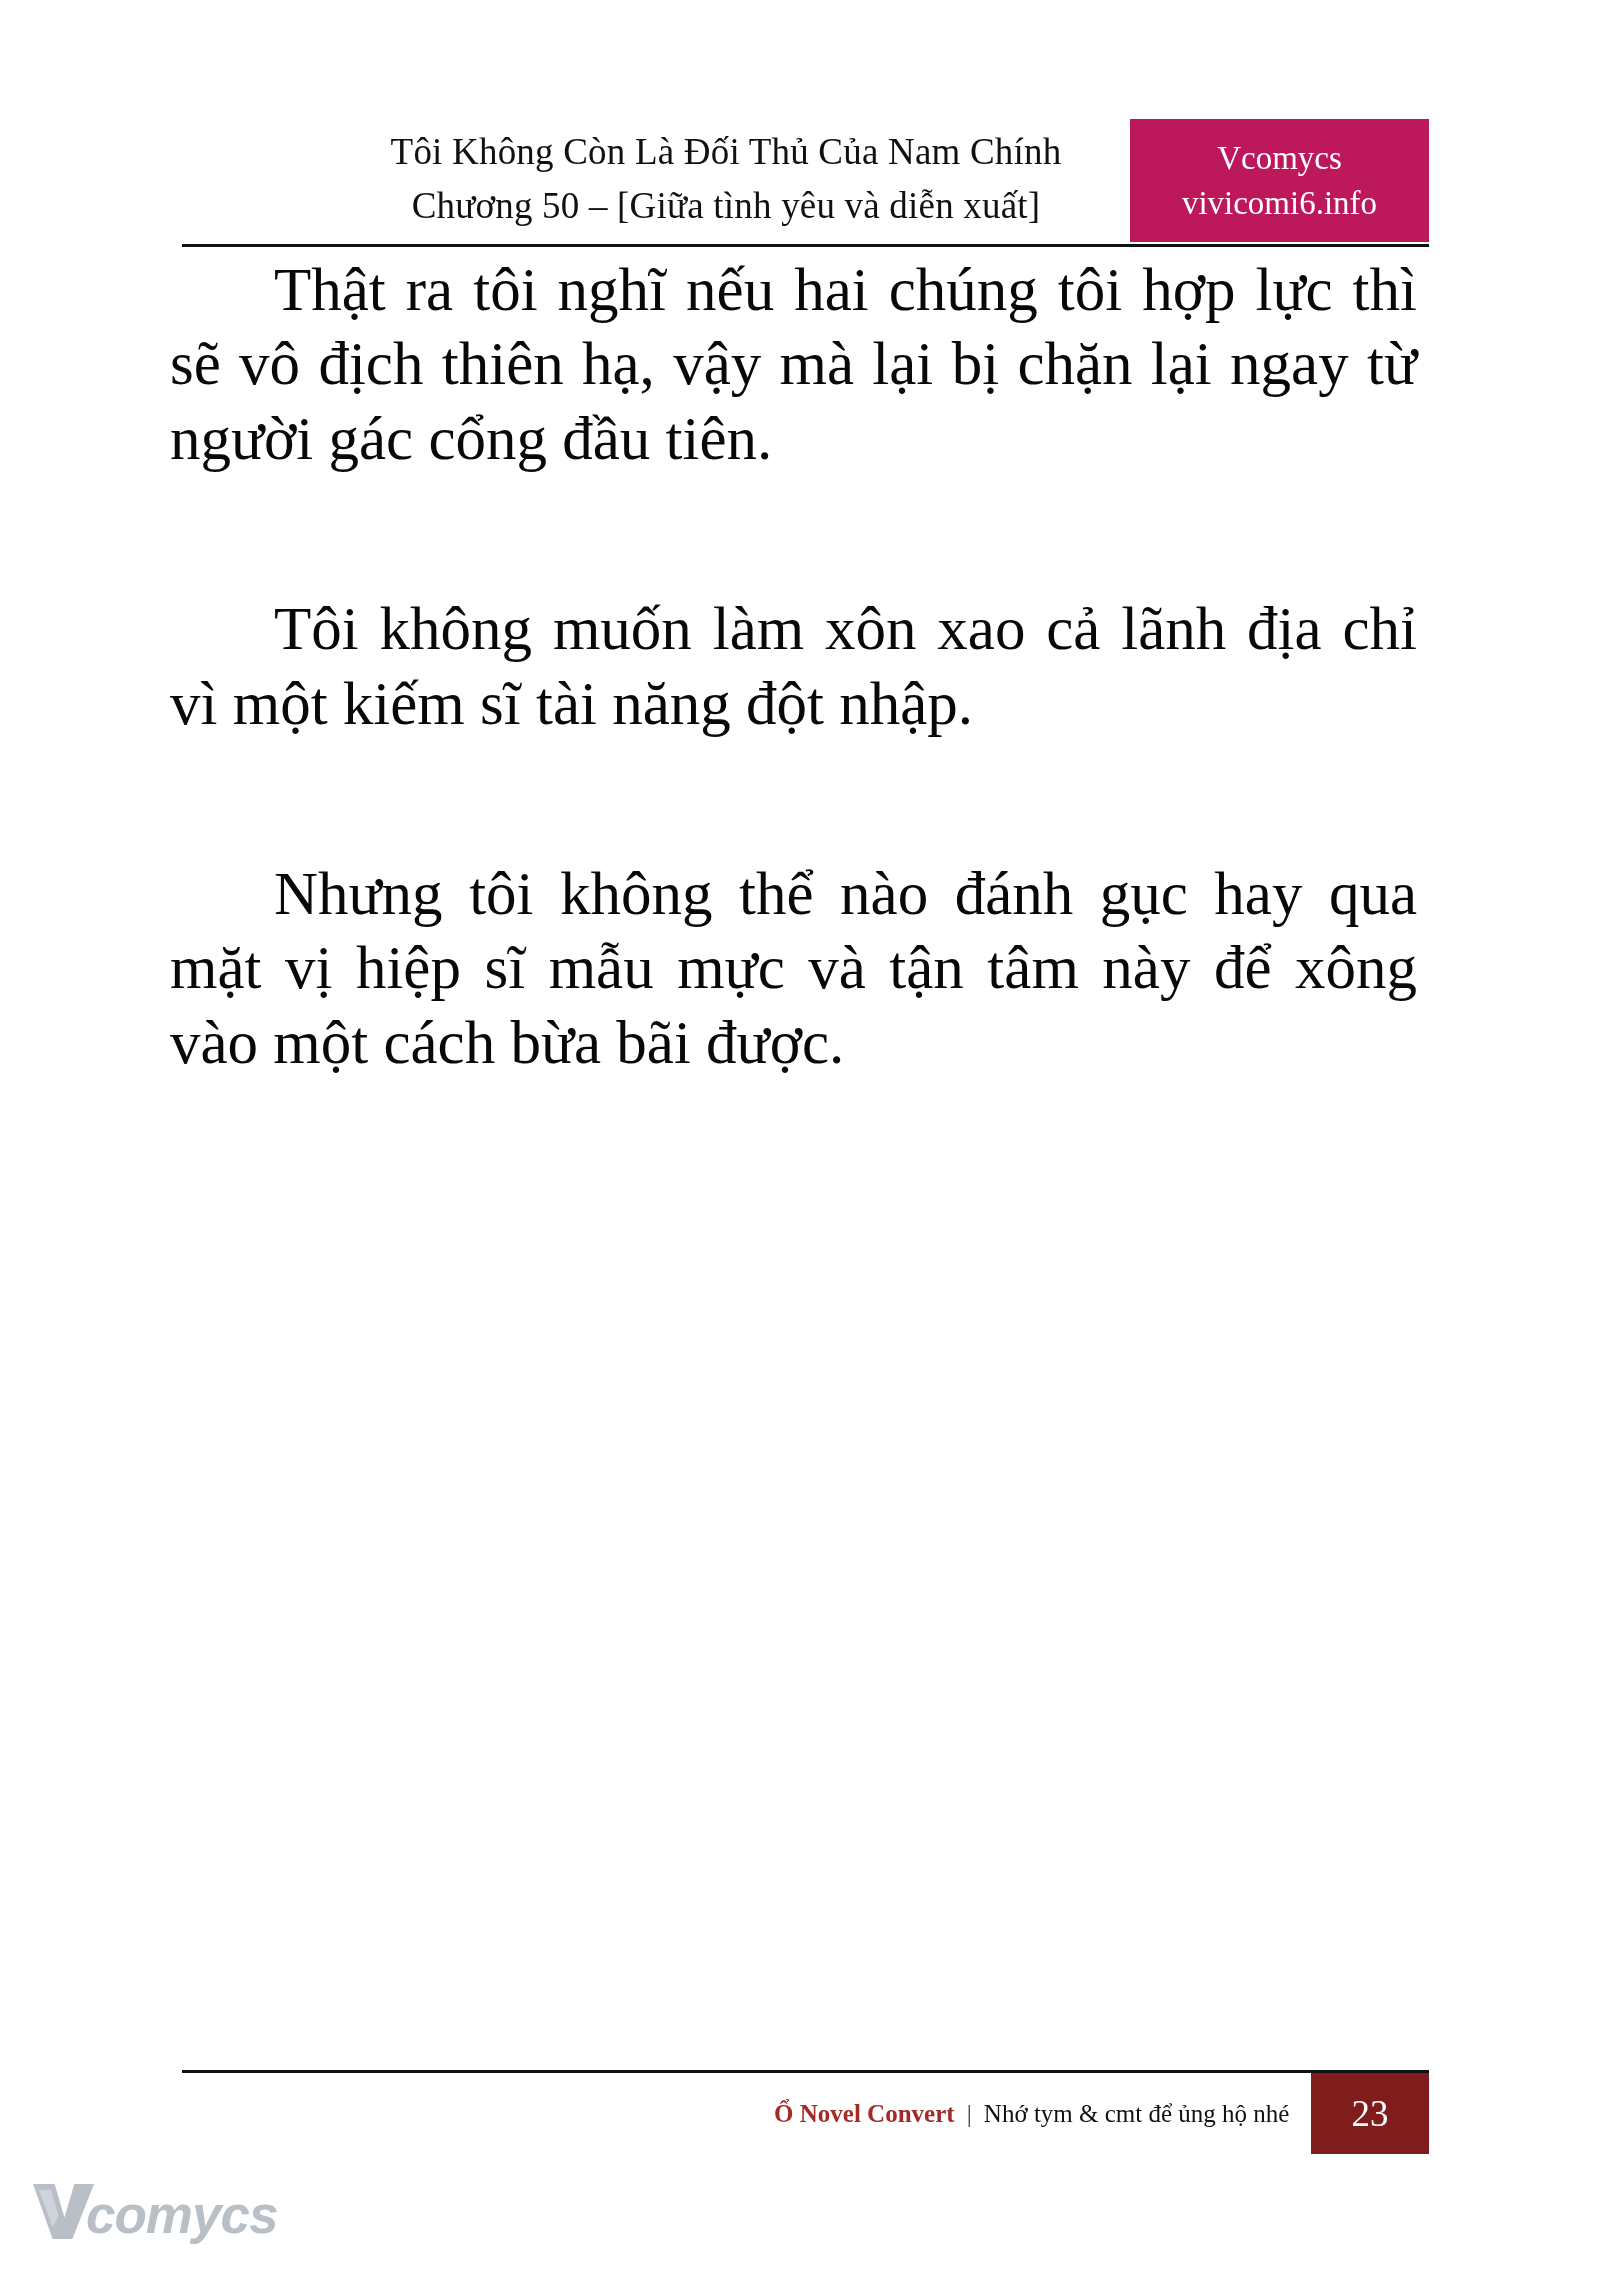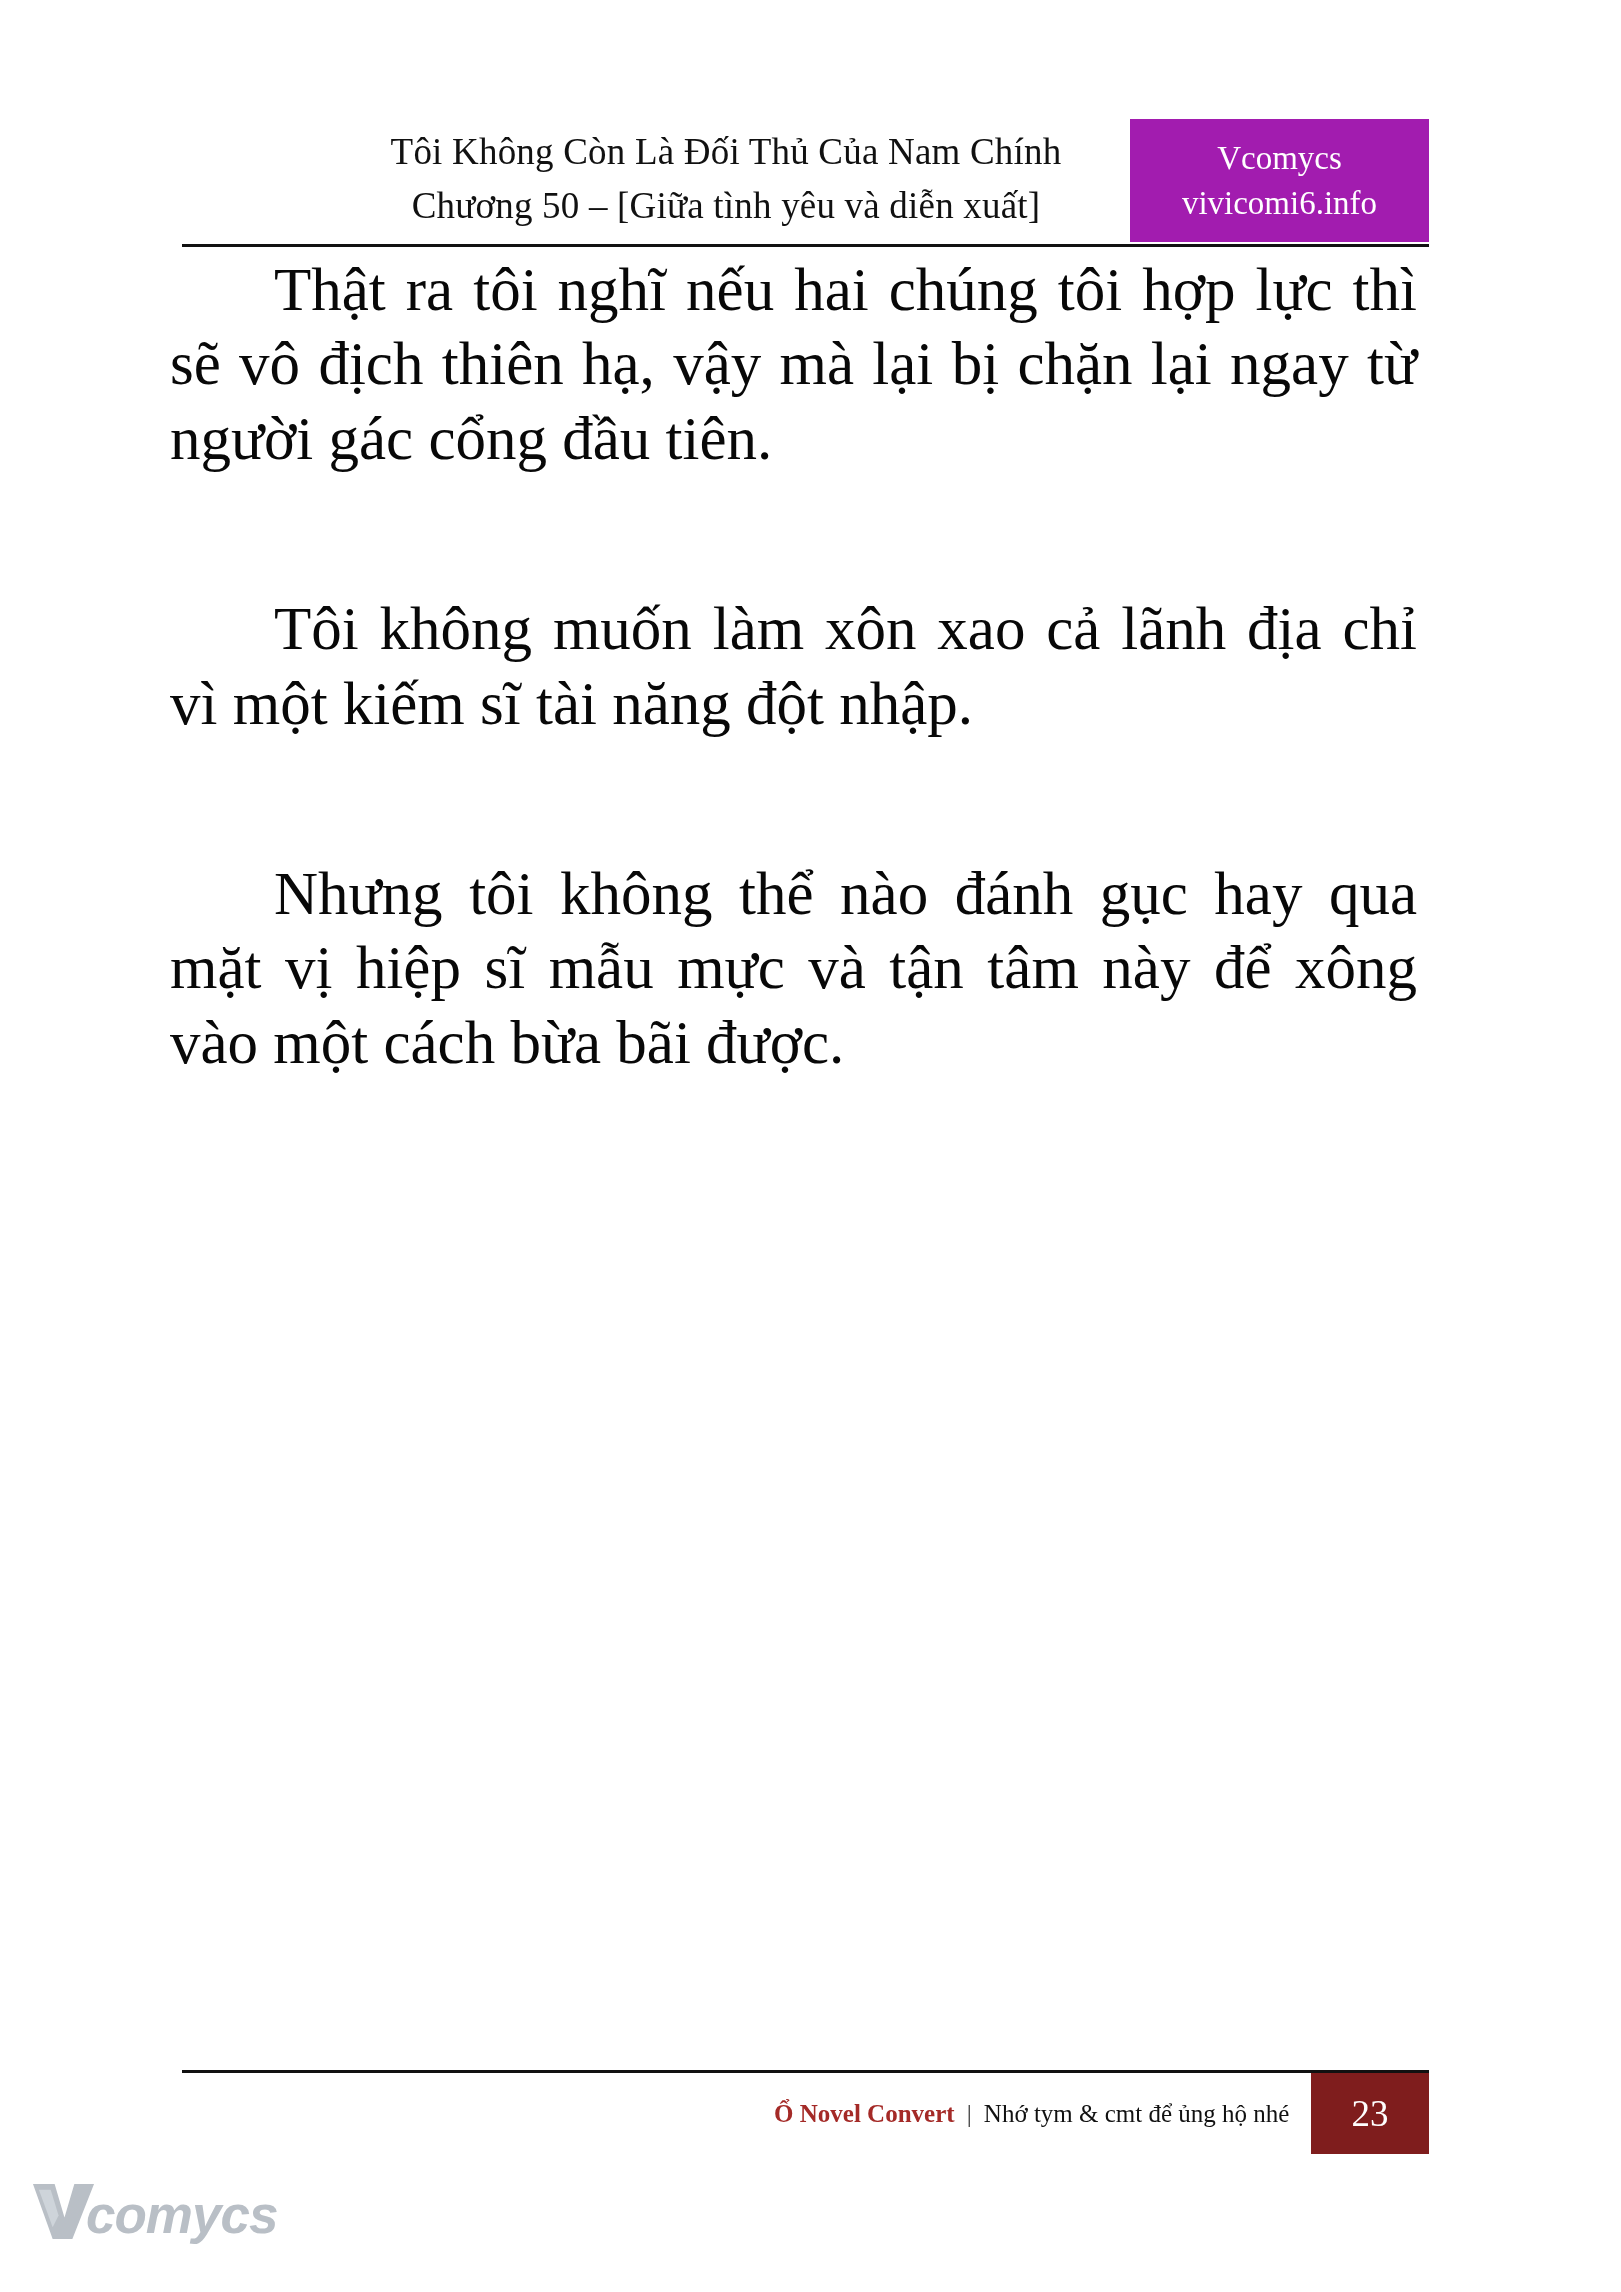--- a/index.html
+++ b/index.html
@@ -54,21 +54,21 @@
   .header-line {
     display: block;
     white-space: nowrap;
   }
   .header-badge {
     position: absolute;
     right: 0;
     top: -5.9px;
     width: 299px;
     height: 123px;
-    background: #a21caf;
+    background: #be185d;
     color: #ffffff;
     display: flex;
     flex-direction: column;
     align-items: center;
     justify-content: center;
     font-size: 33px;
     line-height: 1.35;
   }
   .header-badge span { display: block; }
 

